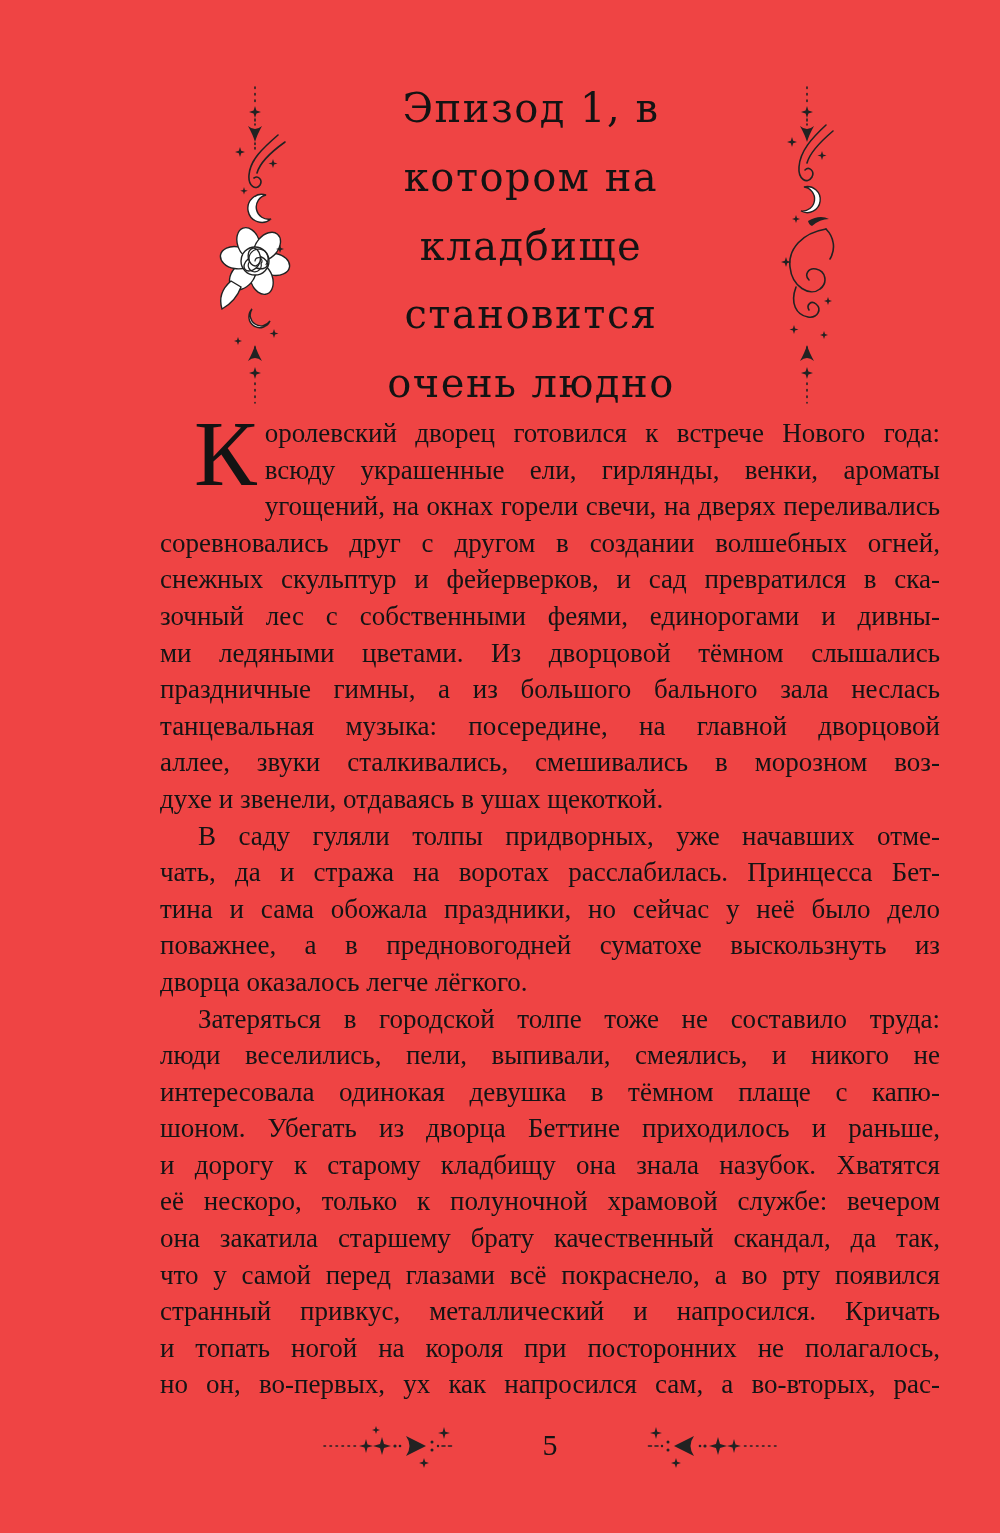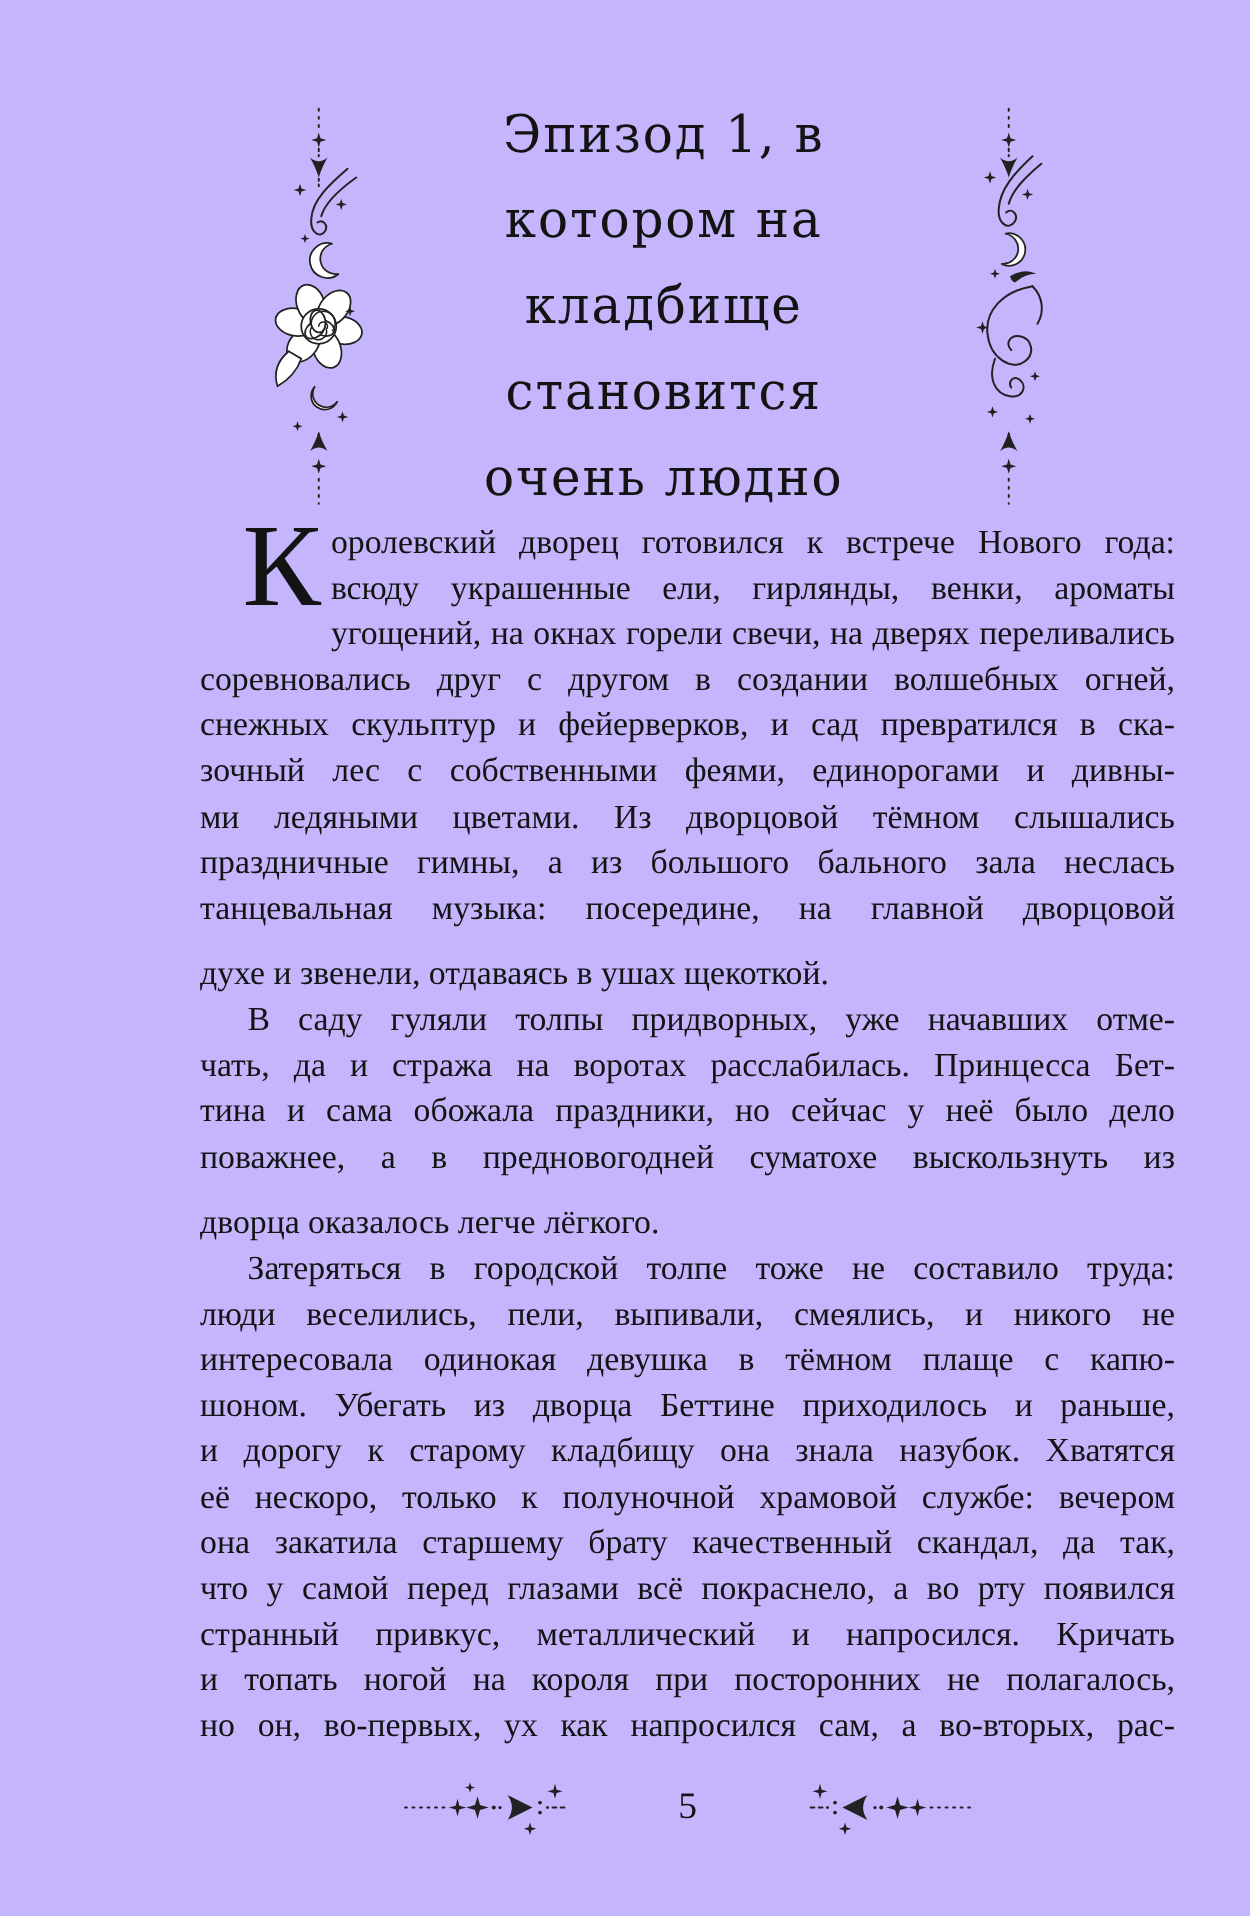--- a/index.html
+++ b/index.html
@@ -1,20 +1,20 @@
 <!DOCTYPE html>
 <html lang="ru"><head>
 <meta charset="utf-8">
 <style>
   html, body { margin: 0; padding: 0; background: #ffffff; }
   .page {
     position: relative;
     width: 1000px;
     height: 1533px;
-    background: #c4b5fd;
+    background: #ef4444;
     color: #171717;
     overflow: hidden;
     font-family: "Liberation Serif", serif;
   }
 
   
   .chapter-head {
     box-sizing: border-box;
     padding: 85px 138px 0 200px;
     display: flex;
@@ -45,21 +45,21 @@
     line-height: 36.6px;
     color: #141414;
   }
   .para { }
   .para::after { content: ""; display: block; clear: both; }
   .line {
     text-align: justify;
     text-align-last: justify;
     white-space: normal;
   }
-  .line.last { text-align-last: left; margin-top: 16px; }
+  .line.last { text-align-last: left; }
   .line.indent { text-indent: 38px; }
   .dropcap {
     float: left;
     font-family: "Liberation Serif", serif;
     font-size: 94px;
     line-height: 72px;
     height: 73px;
     margin: 2px 8px 0 34px;
     color: #131313;
   }
@@ -179,20 +179,21 @@
         <span class="dropcap">К</span>
         <div class="line">оролевский дворец готовился к встрече Нового года:</div>
         <div class="line">всюду украшенные ели, гирлянды, венки, ароматы</div>
         <div class="line">угощений, на окнах горели свечи, на дверях переливались</div>
         <div class="line">соревновались друг с другом в создании волшебных огней,</div>
         <div class="line">снежных скульптур и фейерверков, и сад превратился в ска-</div>
         <div class="line">зочный лес с собственными феями, единорогами и дивны-</div>
         <div class="line">ми ледяными цветами. Из дворцовой тёмном слышались</div>
         <div class="line">праздничные гимны, а из большого бального зала неслась</div>
         <div class="line">танцевальная музыка: посередине, на главной дворцовой</div>
+        <div class="line">аллее, звуки сталкивались, смешивались в морозном воз-</div>
         <div class="line last">духе и звенели, отдаваясь в ушах щекоткой.</div>
       </div>
       <div class="para">
         <div class="line indent">В саду гуляли толпы придворных, уже начавших отме-</div>
         <div class="line">чать, да и стража на воротах расслабилась. Принцесса Бет-</div>
         <div class="line">тина и сама обожала праздники, но сейчас у неё было дело</div>
         <div class="line">поважнее, а в предновогодней суматохе выскользнуть из</div>
         <div class="line last">дворца оказалось легче лёгкого.</div>
       </div>
       <div class="para">

